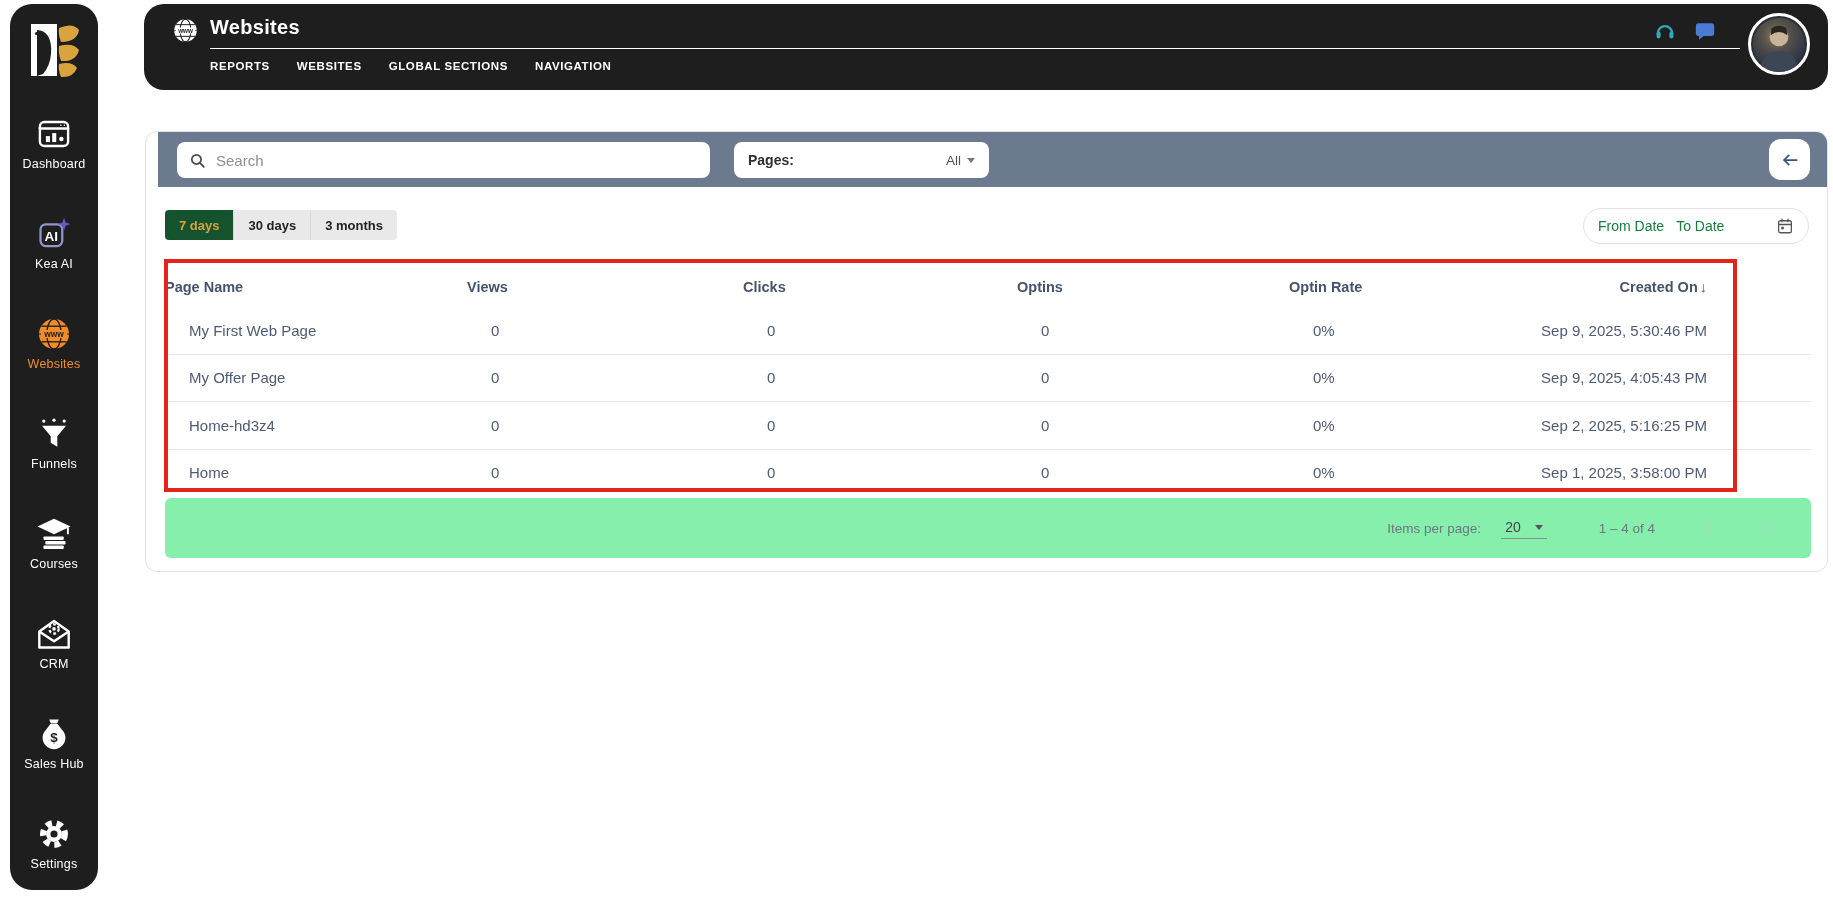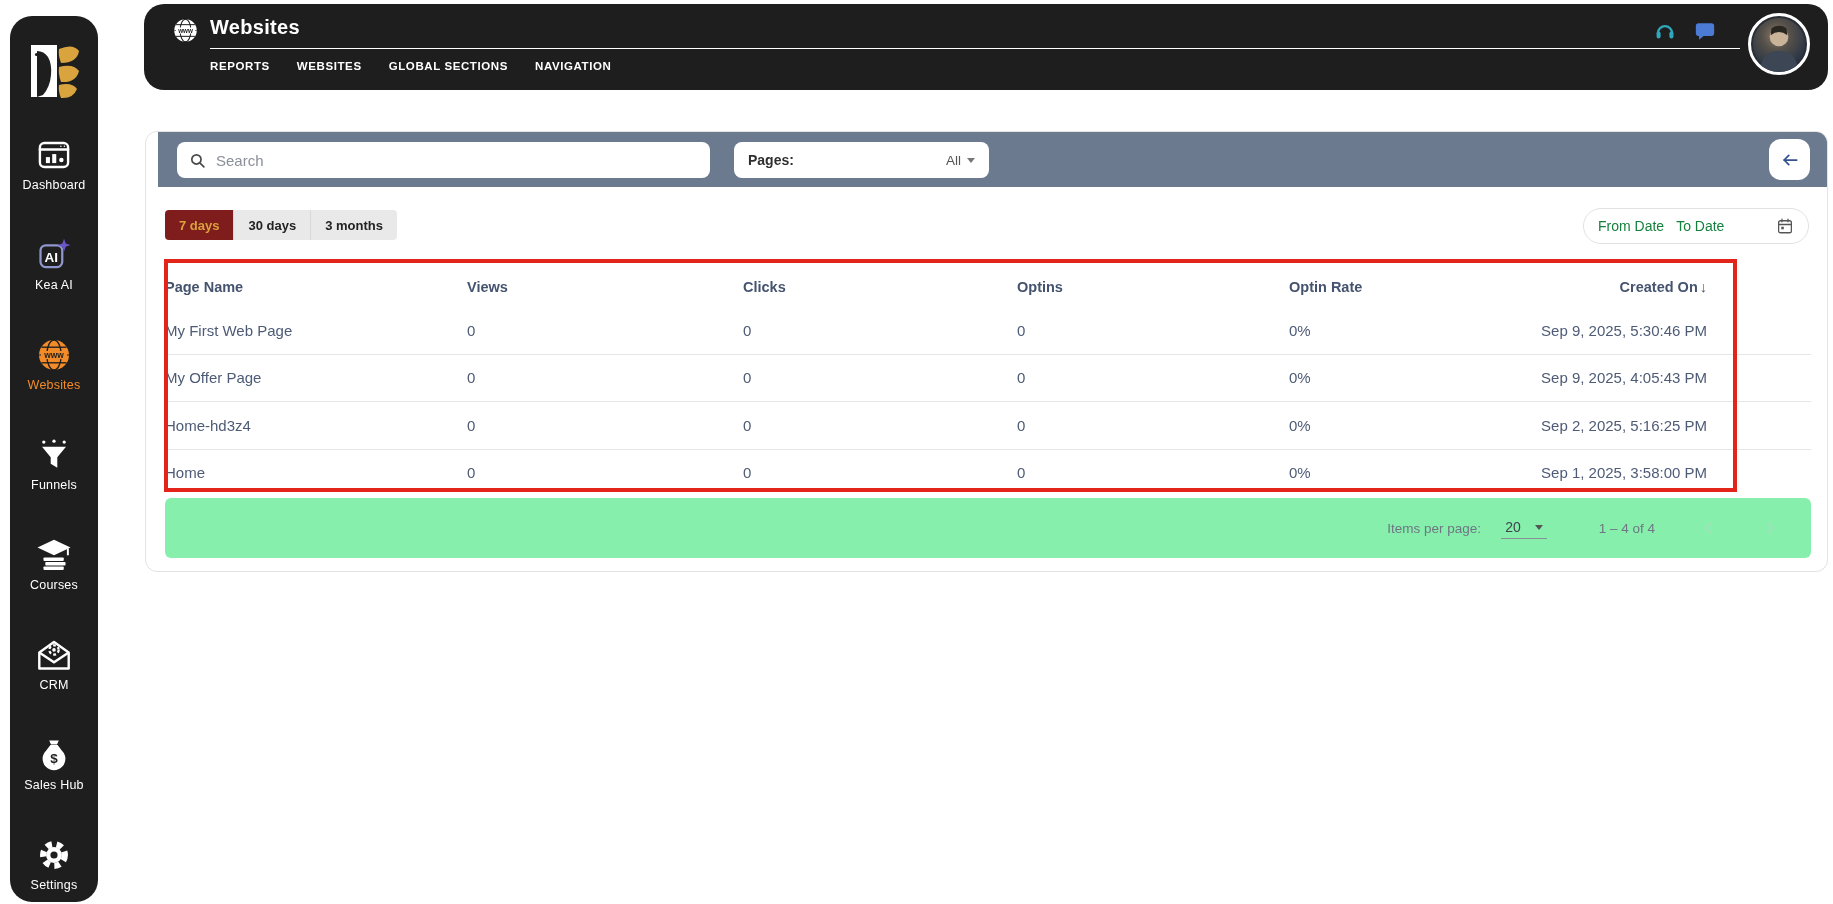--- a/index.html
+++ b/index.html
@@ -4,24 +4,24 @@
 <style>
   html,body{margin:0;padding:0;}
   body{
     width:1833px;height:904px;position:relative;overflow:hidden;
     background:#ffffff;
     font-family:"Liberation Sans", sans-serif;
     -webkit-font-smoothing:antialiased;
   }
   
   .sidebar{
-    position:absolute;left:10px;top:16px;width:88px;height:886px;
+    position:absolute;left:10px;top:4px;width:88px;height:886px;
     background:#1e1e1e;border-radius:22px;
     display:flex;flex-direction:column;align-items:center;
-    padding-top:25px;box-sizing:border-box;
+    padding-top:16px;box-sizing:border-box;
   }
   .logo{width:58px;height:60px;margin-bottom:36px;flex:none;}
   .side-item{
     width:100%;height:56px;margin-bottom:44px;flex:none;
     display:flex;flex-direction:column;align-items:center;justify-content:flex-start;
     cursor:pointer;
   }
   .side-item svg{width:36px;height:36px;flex:none;}
   .side-label{font-size:12.5px;color:#ffffff;margin-top:5px;letter-spacing:.2px;white-space:nowrap;}
   .side-item.active .side-label{color:#f28c28;}
@@ -77,41 +77,41 @@
     display:flex;align-items:center;justify-content:center;cursor:pointer;border:none;
   }
   .backbtn svg{width:20px;height:20px;}
   
   .range-tabs{position:absolute;left:19px;top:78px;display:flex;height:30px;border-radius:4px;overflow:hidden;}
   .rtab{
     padding:0 14px;display:flex;align-items:center;font-size:13px;font-weight:bold;color:#222222;
     background:#e9e9e9;border-right:1px solid #d8d8d8;cursor:pointer;white-space:nowrap;
   }
   .rtab:last-child{border-right:none;}
-  .rtab.active{background:#7f1d1d;color:#d9a23c;}
+  .rtab.active{background:#14532d;color:#d9a23c;}
   
   .datepill{
     position:absolute;right:18px;top:76px;width:226px;height:36px;border:1.5px solid #e1e1e1;border-radius:18px;
     box-sizing:border-box;display:flex;align-items:center;padding:0 14px;gap:12px;background:#fff;cursor:pointer;
   }
   .datepill .dtxt{font-size:14px;color:#15803d;}
   .datepill svg{width:18px;height:18px;margin-left:auto;}
   
   .table{position:absolute;left:19px;top:135px;width:1646px;}
   .trow{display:flex;align-items:center;height:46.5px;font-size:15px;color:#4e5b76;border-top:1px solid #e6e6e6;}
   .trow.head{height:40px;border-top:none;color:#44536e;font-weight:bold;font-size:14.5px;}
   .trow.head + .trow{border-top:none;}
   .c1{width:302px;box-sizing:border-box;}
   .c2{width:276px;}
   .c3{width:274px;}
   .c4{width:272px;}
   .c5{width:200px;}
   .c6{flex:1;text-align:right;padding-right:104px;box-sizing:border-box;}
   .sort-arrow{font-weight:bold;margin-left:2px;}
-  .pagename{cursor:pointer;}
+  .pagename{cursor:pointer;margin-left:24px;}
   
   .redbox{
     position:absolute;left:164px;top:259px;width:1573px;height:233px;
     border:4px solid #e3241b;box-sizing:border-box;pointer-events:none;z-index:6;
   }
   
   .pagband{
     position:absolute;left:19px;top:366px;width:1646px;height:60px;background:#86efac;border-radius:6px;
     display:flex;align-items:center;justify-content:flex-end;padding-right:24px;box-sizing:border-box;
     color:#6e7683;font-size:13.5px;

